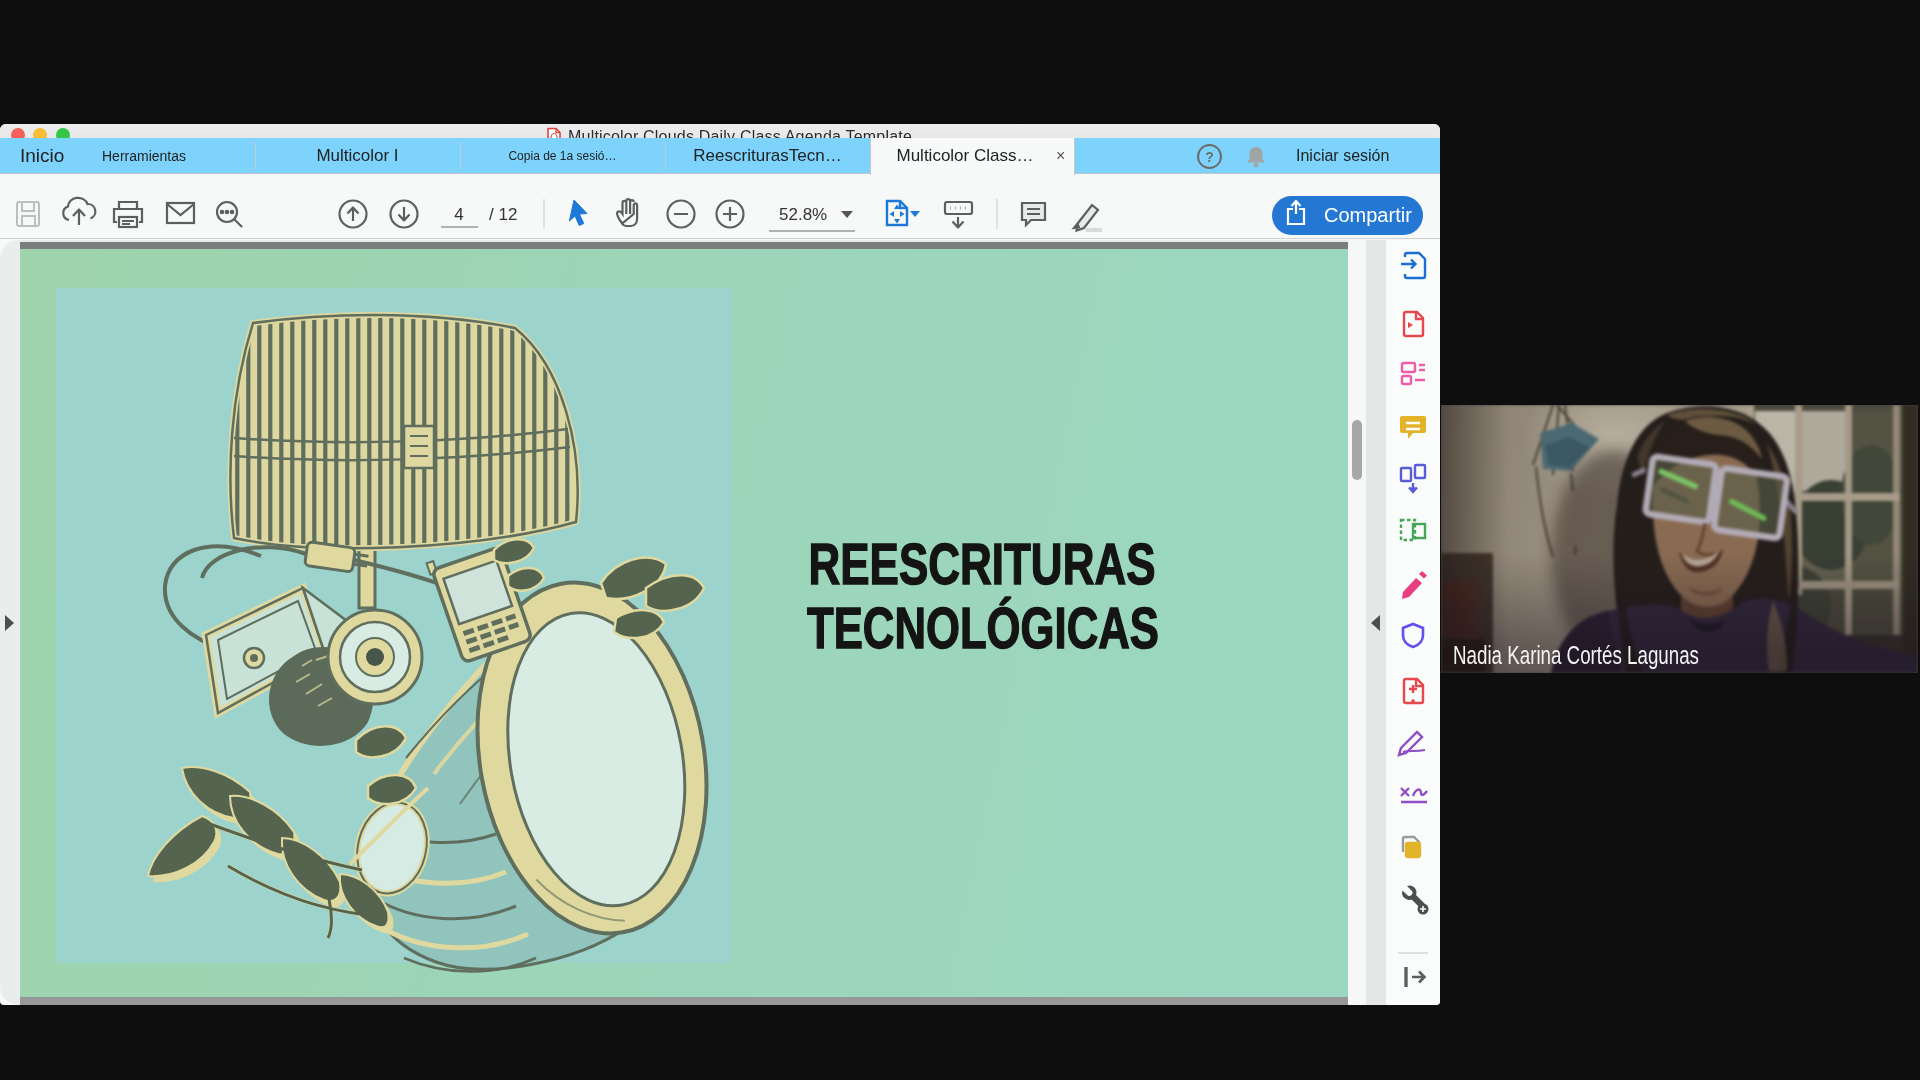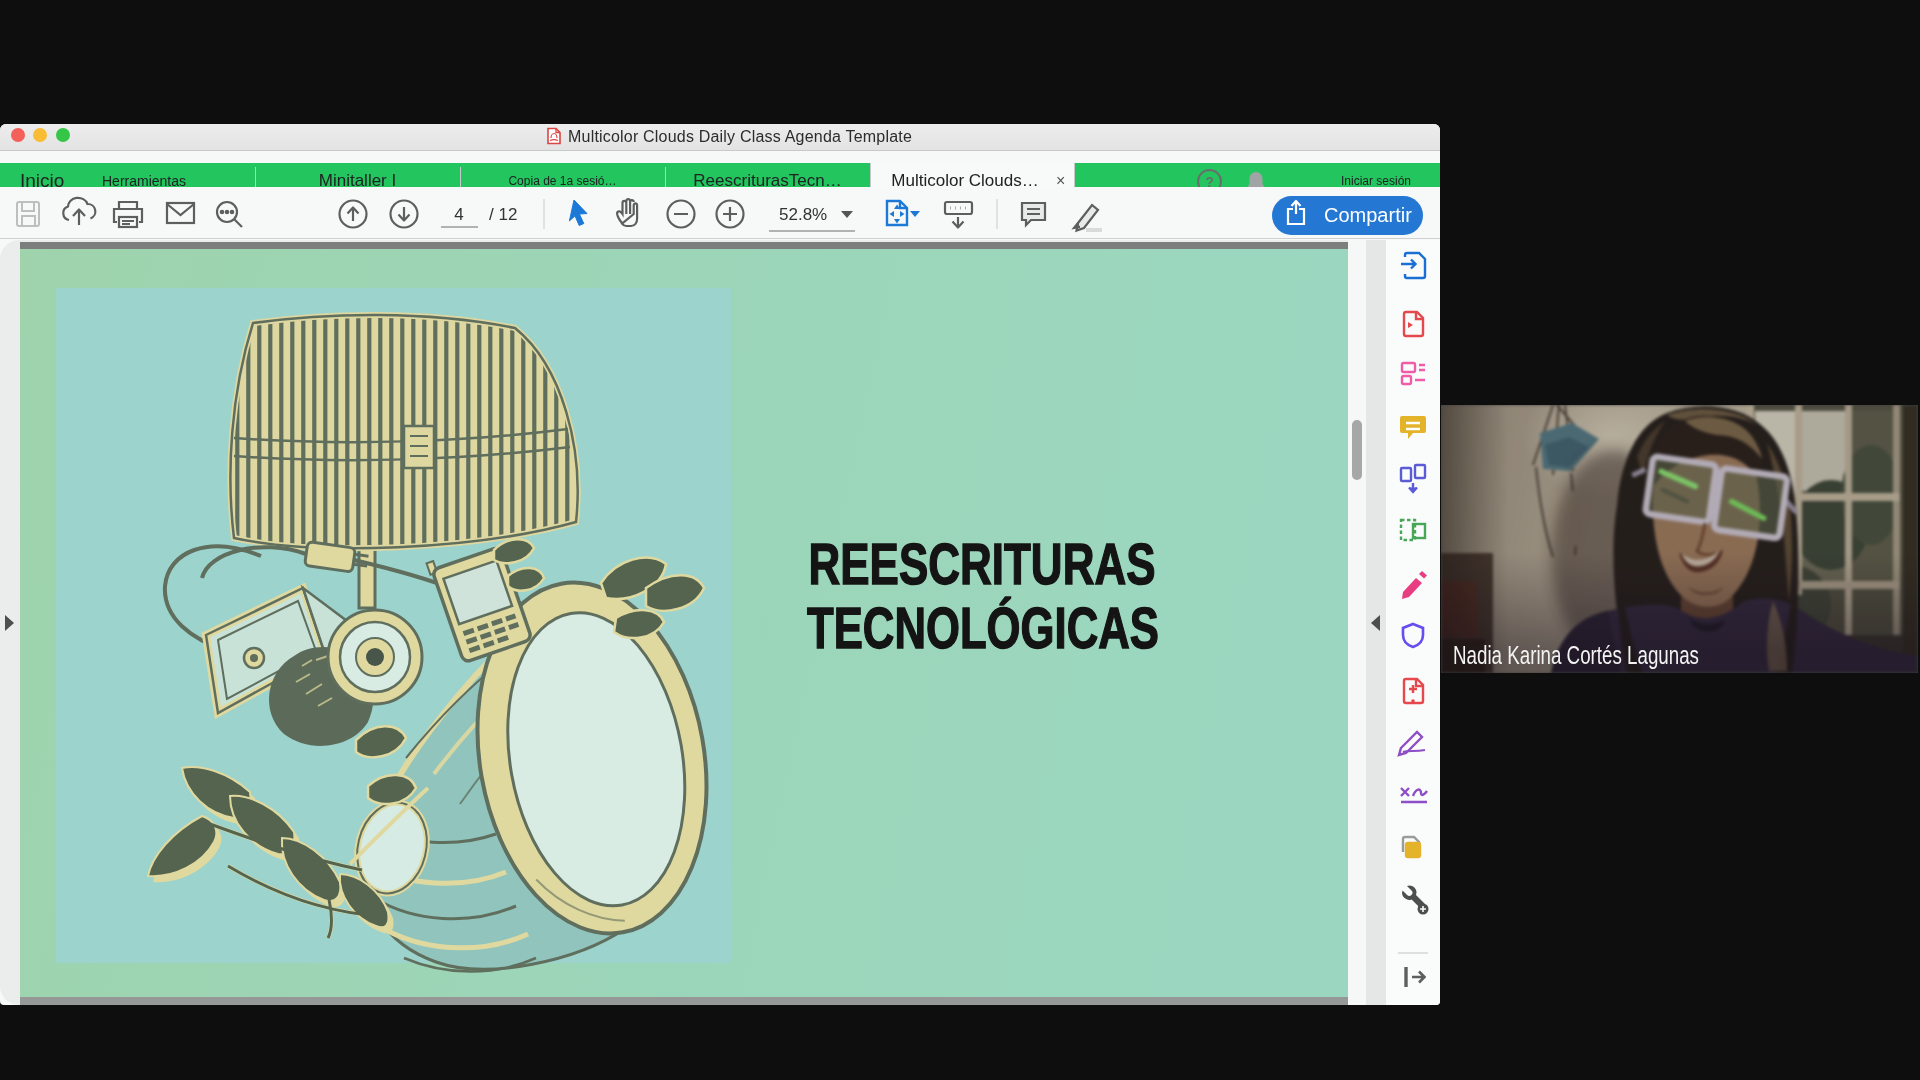--- a/index.html
+++ b/index.html
@@ -9,21 +9,21 @@
   #stage { position:relative; width:1920px; height:1080px; background:#0e0e0e; }
 
   
   #win { left:0; top:100px; width:1440px; height:881px; background:#f7f8f8;
          border-radius:6px 6px 4px 4px; overflow:hidden;margin-top:24px; }
   #titlebar { left:0; top:0; width:1440px; height:27px;
     background:linear-gradient(#ededed,#e3e3e3); border-bottom:1px solid #c9c9c9; }
   .light { width:14px; height:14px; border-radius:50%; top:4px; }
   #titletext { left:568px; top:0; height:26px;
     font-size:16px; line-height:26px; color:#2c2c2c; letter-spacing:0.2px; }
-  #tabbar { left:0; top:39px; width:1440px; height:36px; background:#22c55e;
+  #tabbar { left:0; top:14px; width:1440px; height:36px; background:#7dd3fc;
     border-bottom:1px solid #c3c6c6; font-size:18px; color:#202323; }
   .tabsep { top:4px; width:1px; height:28px; background:#c6c9c9; }
   .tabtxt { top:0; height:36px; line-height:36px; }
   #activetab { left:870px; top:0; width:205px; height:37px; background:#f8f9f9;
     border-left:1px solid #c6c9c9; border-right:1px solid #c6c9c9; }
   #toolbar { left:0; top:63px; width:1440px; height:52px; background:#f7f8f8;
     border-bottom:1px solid #cfd1d1; }
 
   
   #docarea { left:0; top:116px; width:1440px; height:765px; background:#ebecec;border-radius:19px; }
@@ -62,37 +62,37 @@
         <path d="M2,1.5 h8 l4,4 v11 h-12 Z" fill="#fff" stroke="#d44" stroke-width="1.6"></path>
         <path d="M10,1.5 v4 h4" fill="none" stroke="#d44" stroke-width="1.3"></path>
         <path d="M5,11 c0,-2.5 1.5,-4.5 3,-4.5 c1.5,0 3,2 3,4.5 M4,13.5 c2.5,-1 5.5,-1 8,0" fill="none" stroke="#d44" stroke-width="1.2"></path>
       </svg>
       <div id="titletext" class="abs">Multicolor Clouds Daily Class Agenda Template</div>
     </div>
     <div id="tabbar" class="abs">
       <div class="abs tabtxt" style="left:20px; font-size:19px;">Inicio</div>
       <div class="abs tabtxt" style="left:102px; font-size:14px;">Herramientas</div>
       <div class="abs tabsep" style="left:255px;"></div>
-      <div class="abs tabtxt" style="left:255px; width:205px; text-align:center; font-size:17px;">Minitaller I</div>
+      <div class="abs tabtxt" style="left:255px; width:205px; text-align:center; font-size:17px;">Multicolor I</div>
       <div class="abs tabsep" style="left:460px;"></div>
       <div class="abs tabtxt" style="left:460px; width:205px; text-align:center; font-size:12px;">Copia de 1a sesió…</div>
       <div class="abs tabsep" style="left:665px;"></div>
       <div class="abs tabtxt" style="left:665px; width:205px; text-align:center; font-size:17px;">ReescriturasTecn…</div>
       <div id="activetab" class="abs"></div>
-      <div class="abs tabtxt" style="left:885px; width:160px; text-align:center; font-size:17px;">Multicolor Clouds…</div>
+      <div class="abs tabtxt" style="left:885px; width:160px; text-align:center; font-size:17px;">Multicolor Class…</div>
       <div class="abs" style="left:1056px; top:9px; font-size:16px; color:#555;">×</div>
       <svg class="abs" style="left:1196px; top:5px;" width="27" height="27" viewBox="0 0 27 27">
         <circle cx="13.5" cy="13.5" r="11.5" fill="none" stroke="#6b6d6d" stroke-width="2"></circle>
         <text x="13.5" y="19" font-size="14" fill="#6b6d6d" text-anchor="middle" font-weight="bold">?</text>
       </svg>
       <svg class="abs" style="left:1244px; top:6px;" width="24" height="25" viewBox="0 0 24 25">
         <path d="M12,3 c4,0 6.5,3 6.5,7 v5 l2.5,3.5 h-18 l2.5,-3.5 v-5 c0,-4 2.5,-7 6.5,-7 Z" fill="#a0a4a4"></path>
         <circle cx="12" cy="21" r="2.4" fill="#a0a4a4"></circle>
       </svg>
-      <div class="abs tabtxt" style="left:1296px; width:115px; text-align:right; font-size:12px;">Iniciar sesión</div>
+      <div class="abs tabtxt" style="left:1296px; width:115px; text-align:left; font-size:16px;">Iniciar sesión</div>
     </div>
     <div id="toolbar" class="abs"><svg width="1440" height="52" viewBox="0 0 1440 52">
       <g fill="none" stroke="#bdbfbf" stroke-width="2">
 
         <rect x="17" y="15" width="22" height="24" rx="2"></rect>
         <path d="M22,15 v9 h12 v-9 M22,39 v-10 h13 v10"></path>
       </g>
       <g fill="none" stroke="#5d5f5f" stroke-width="2.2">
 
         <path d="M69,33 a7,7 0 0 1 -1,-13.5 a10,9 0 0 1 19.5,-2.5 a7.5,7.5 0 0 1 3,14.5"></path>

